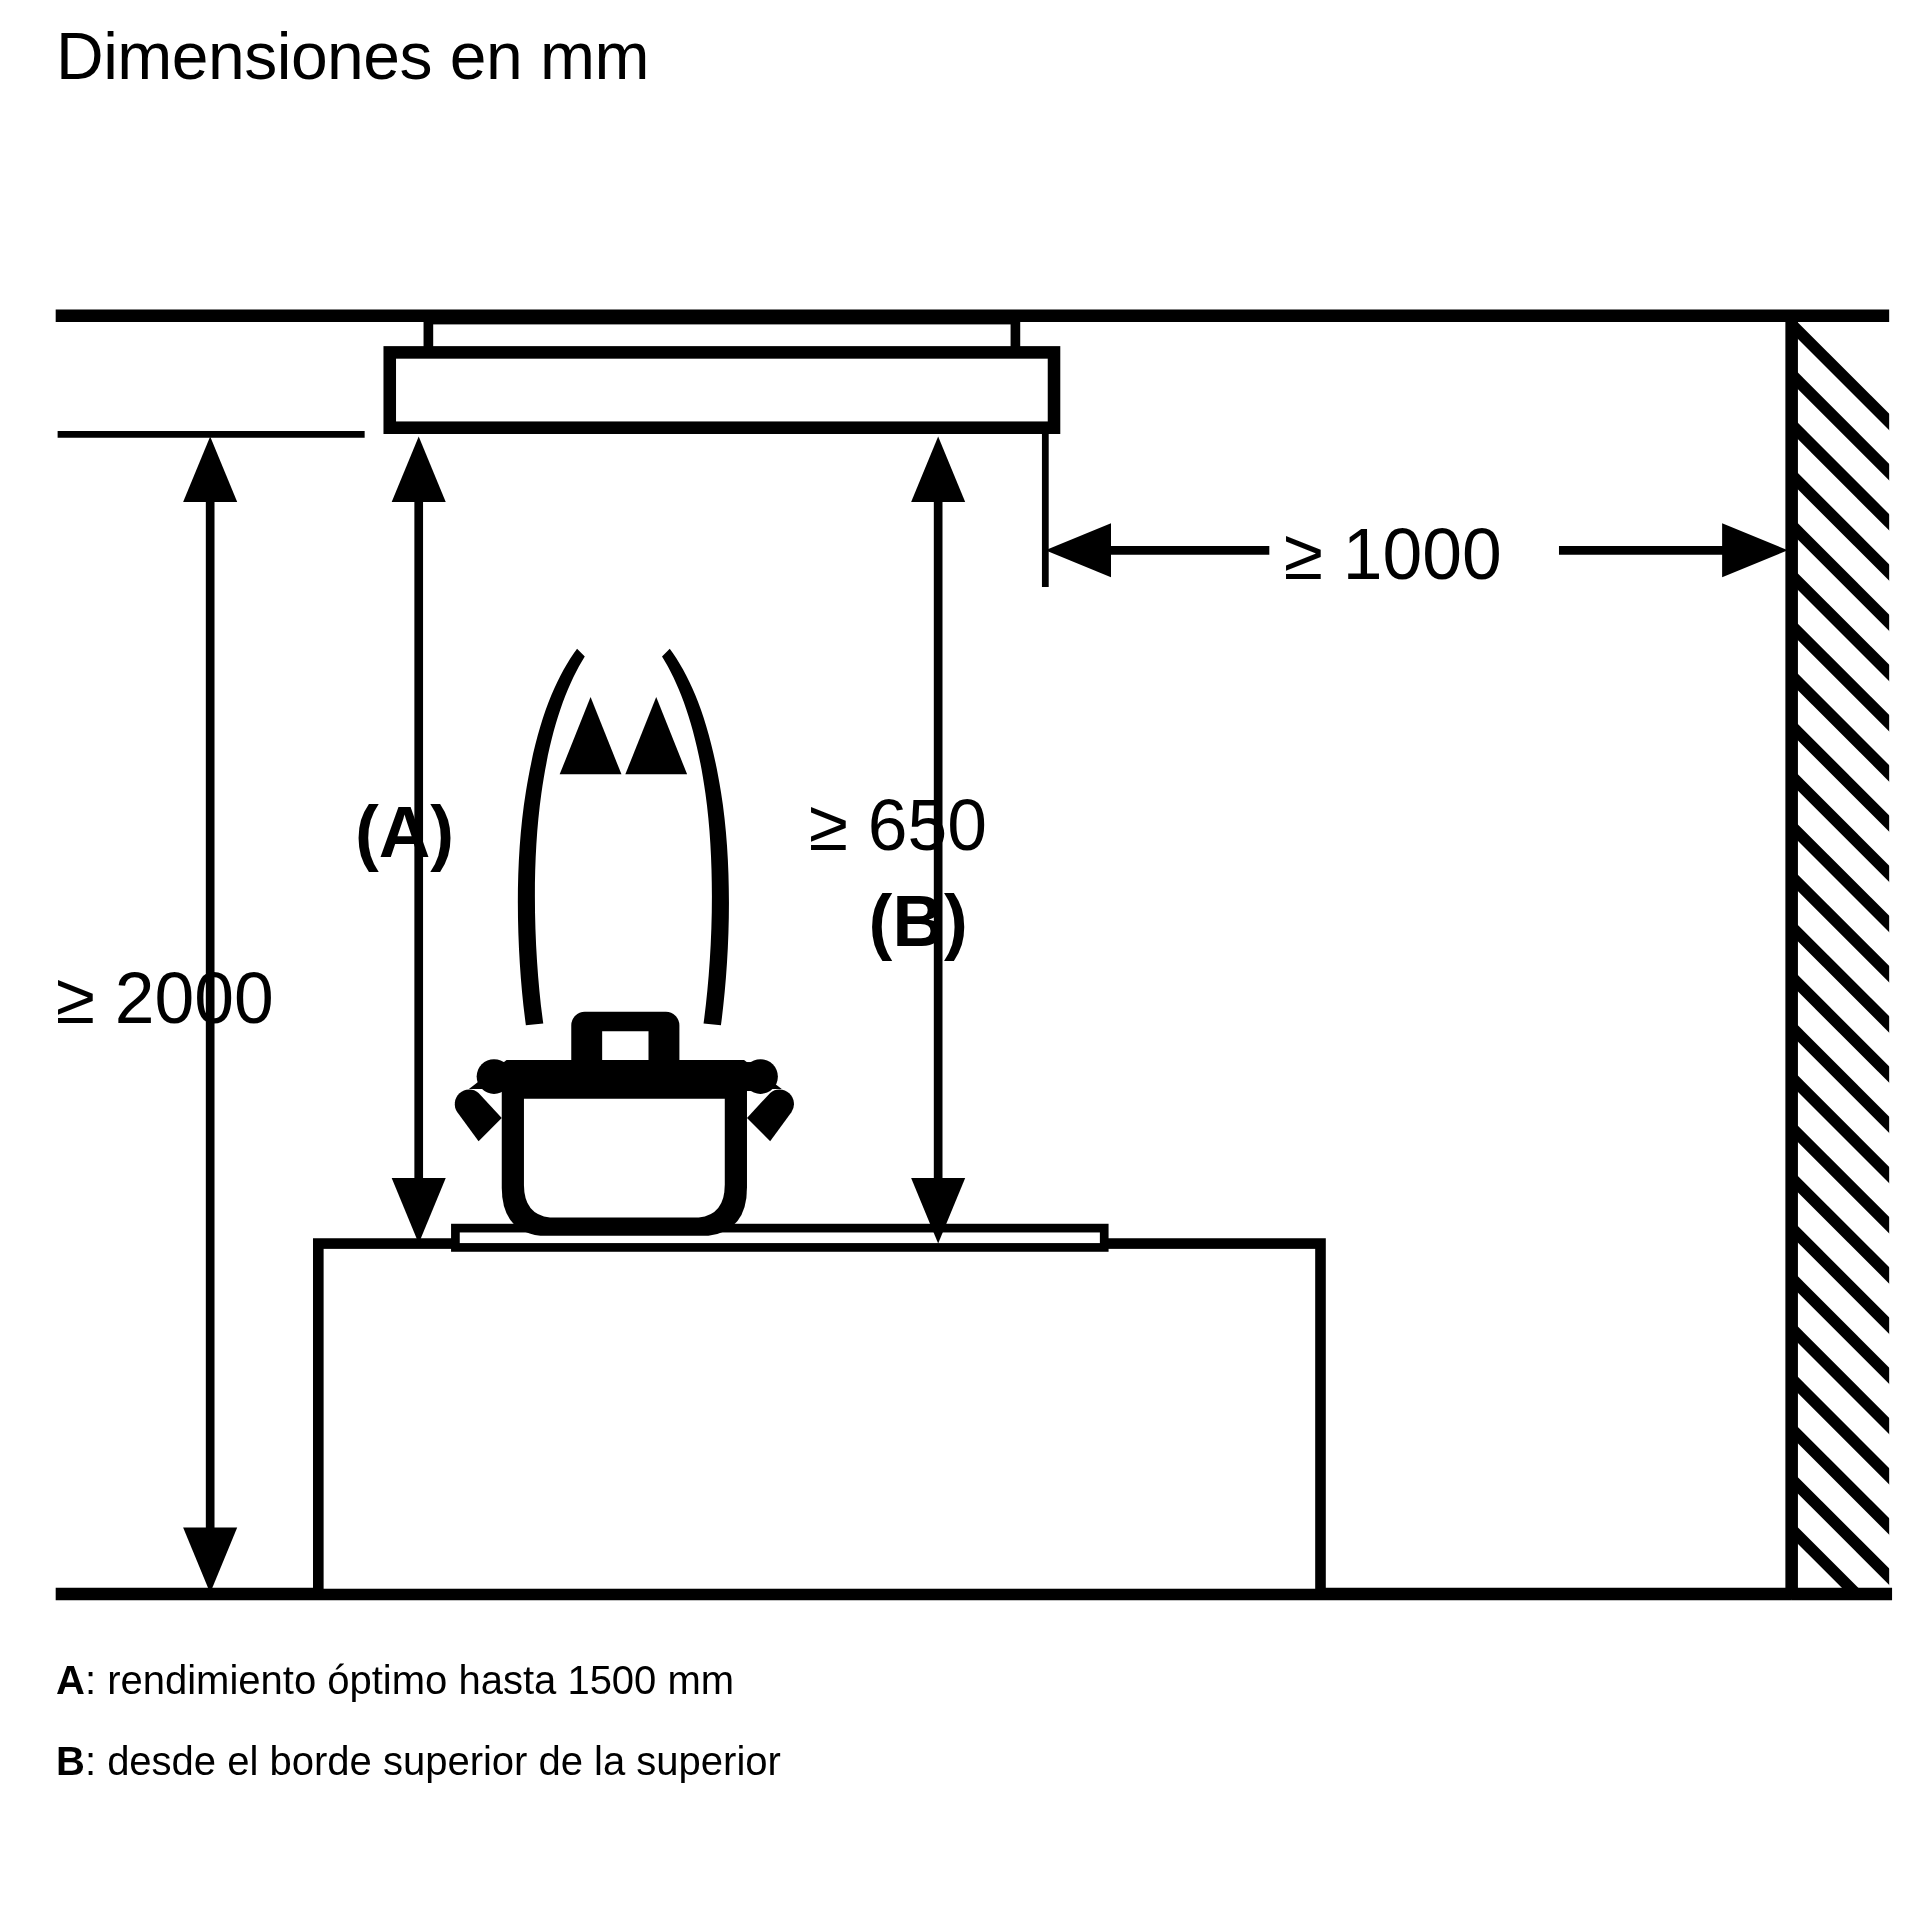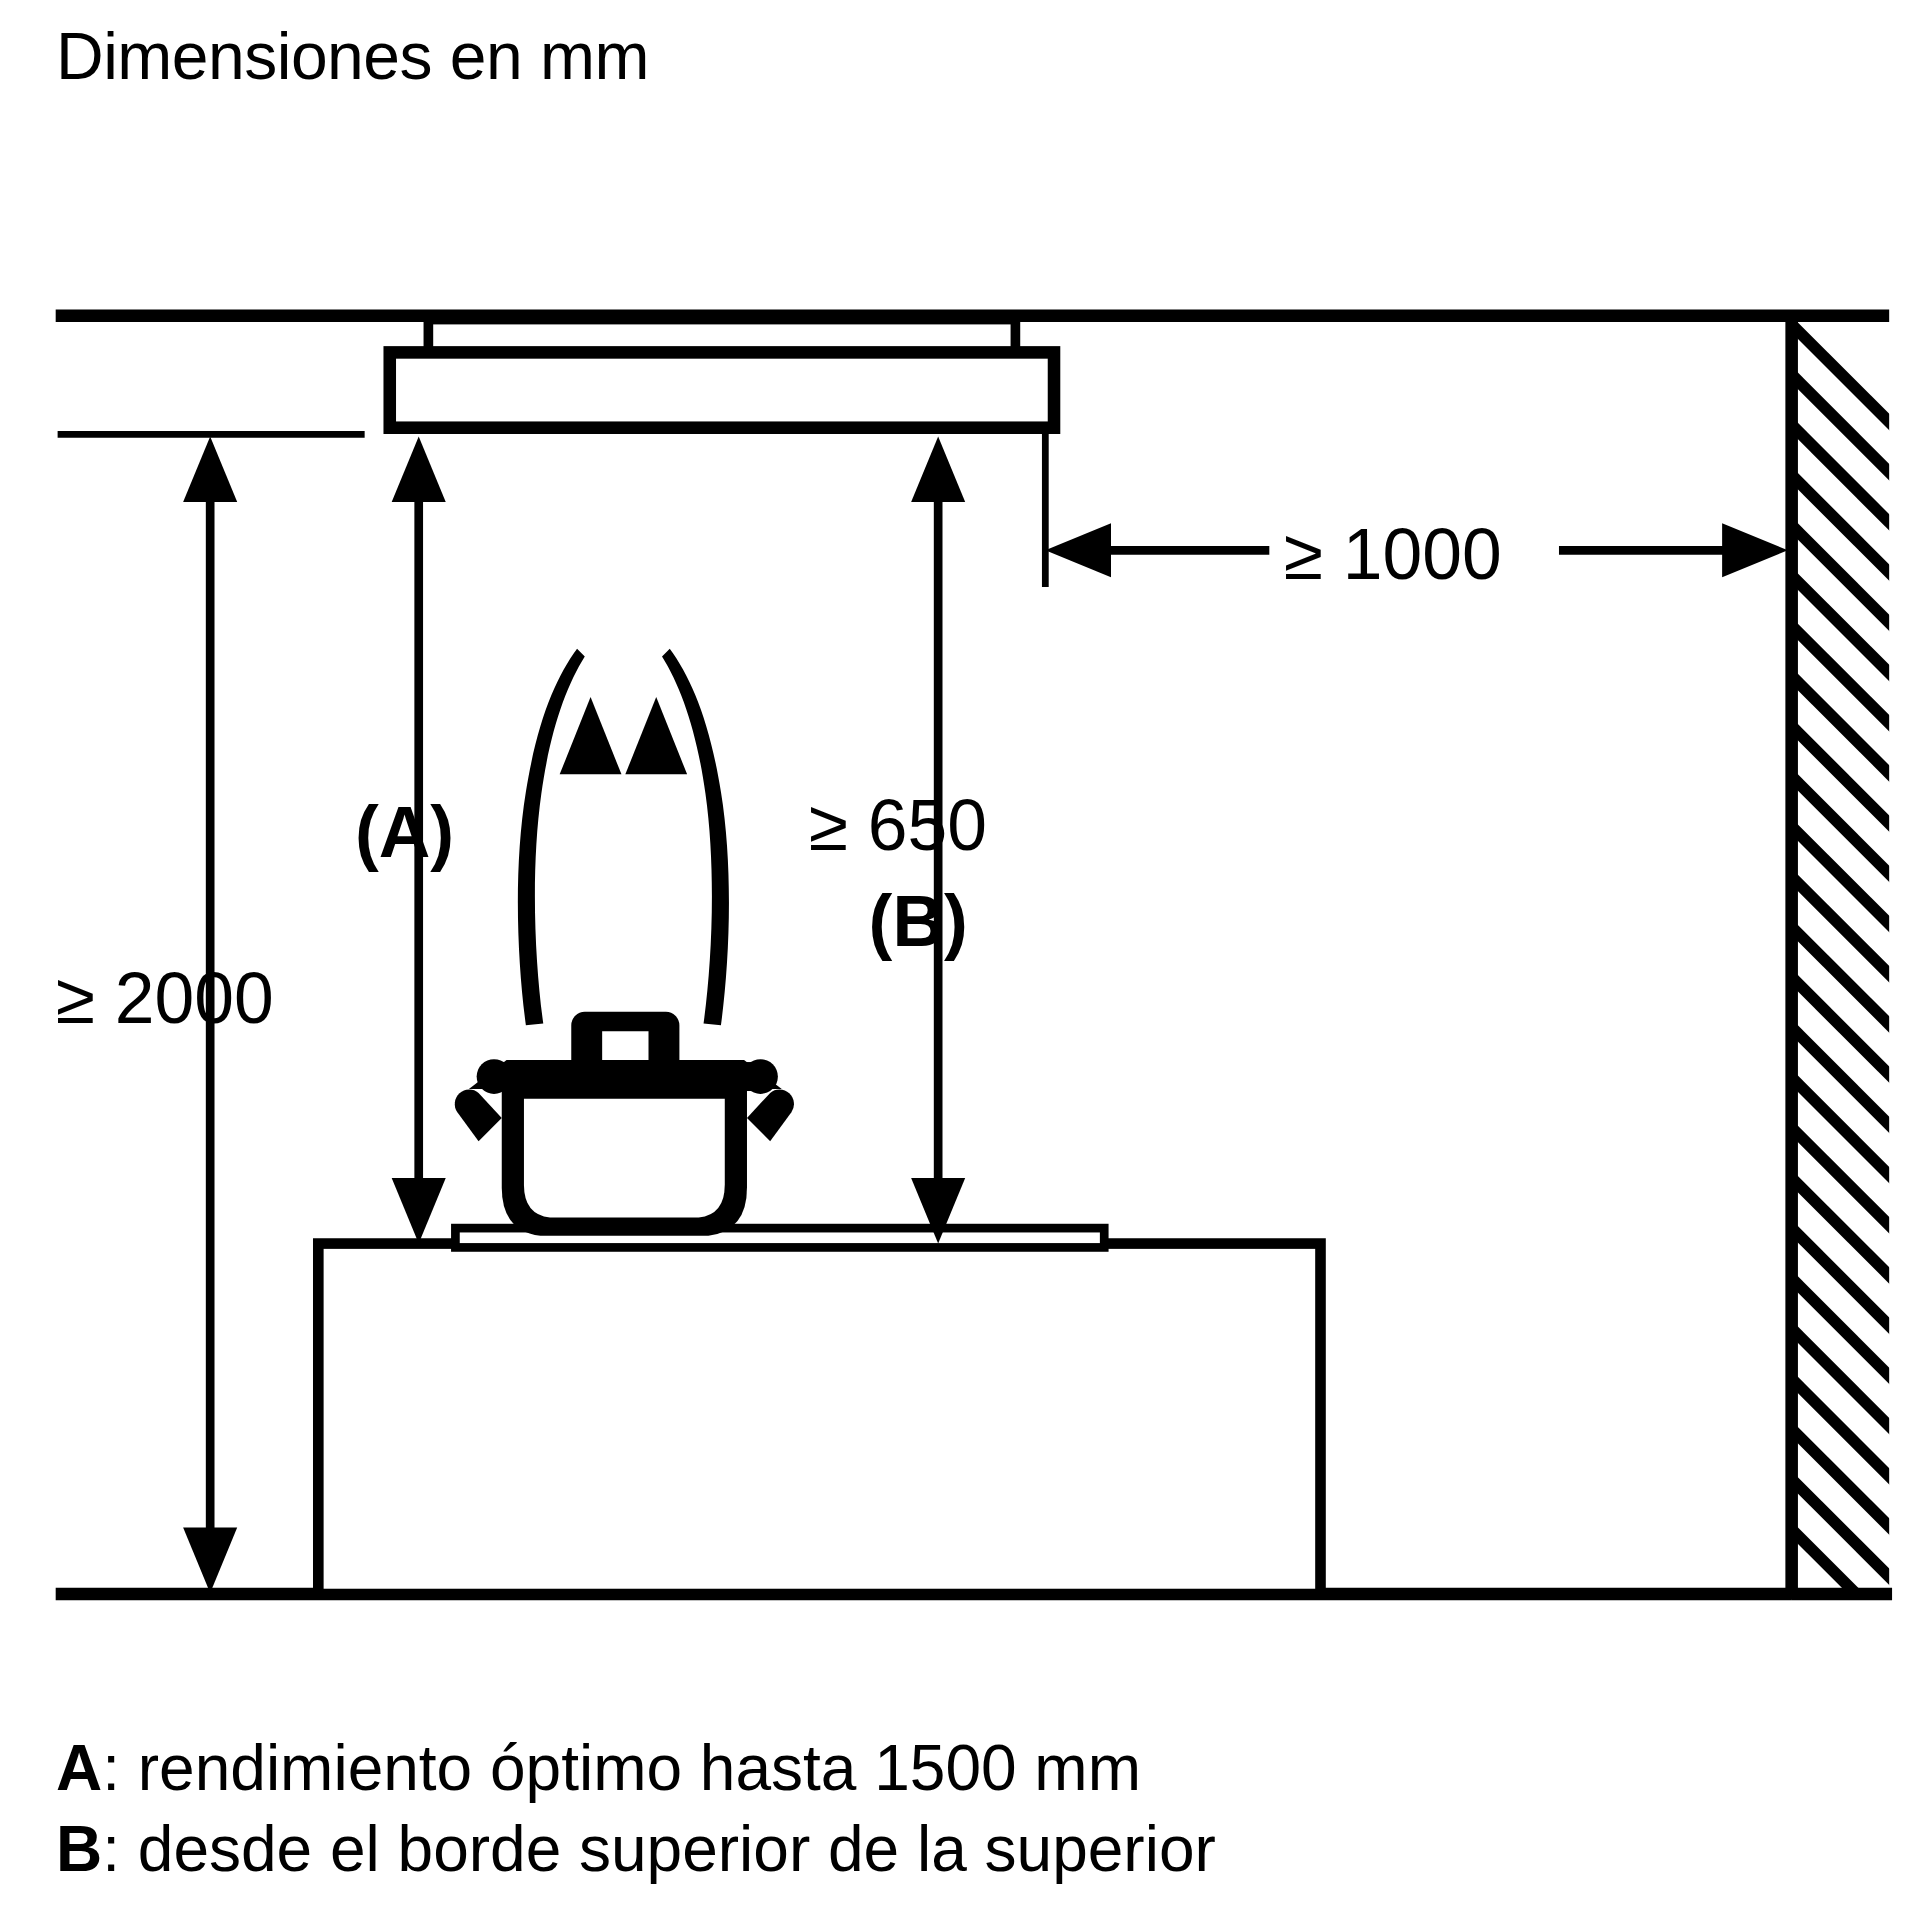--- a/index.html
+++ b/index.html
@@ -26,22 +26,22 @@
     left: 37px;
     top: 23px;
     font-size: 66px;
     line-height: 1;
     letter-spacing: -0.5px;
     white-space: nowrap;
   }
   .legend {
     position: absolute;
     left: 37px;
-    top: 1728px;
-    font-size: 64px;
+    top: 1640px;
+    font-size: 40px;
     line-height: 81px;
     white-space: nowrap;
   }
   .legend .k { font-weight: bold; }
   svg.canvas {
     position: absolute;
     left: 0;
     top: 0;
     width: 1931px;
     height: 1931px;

